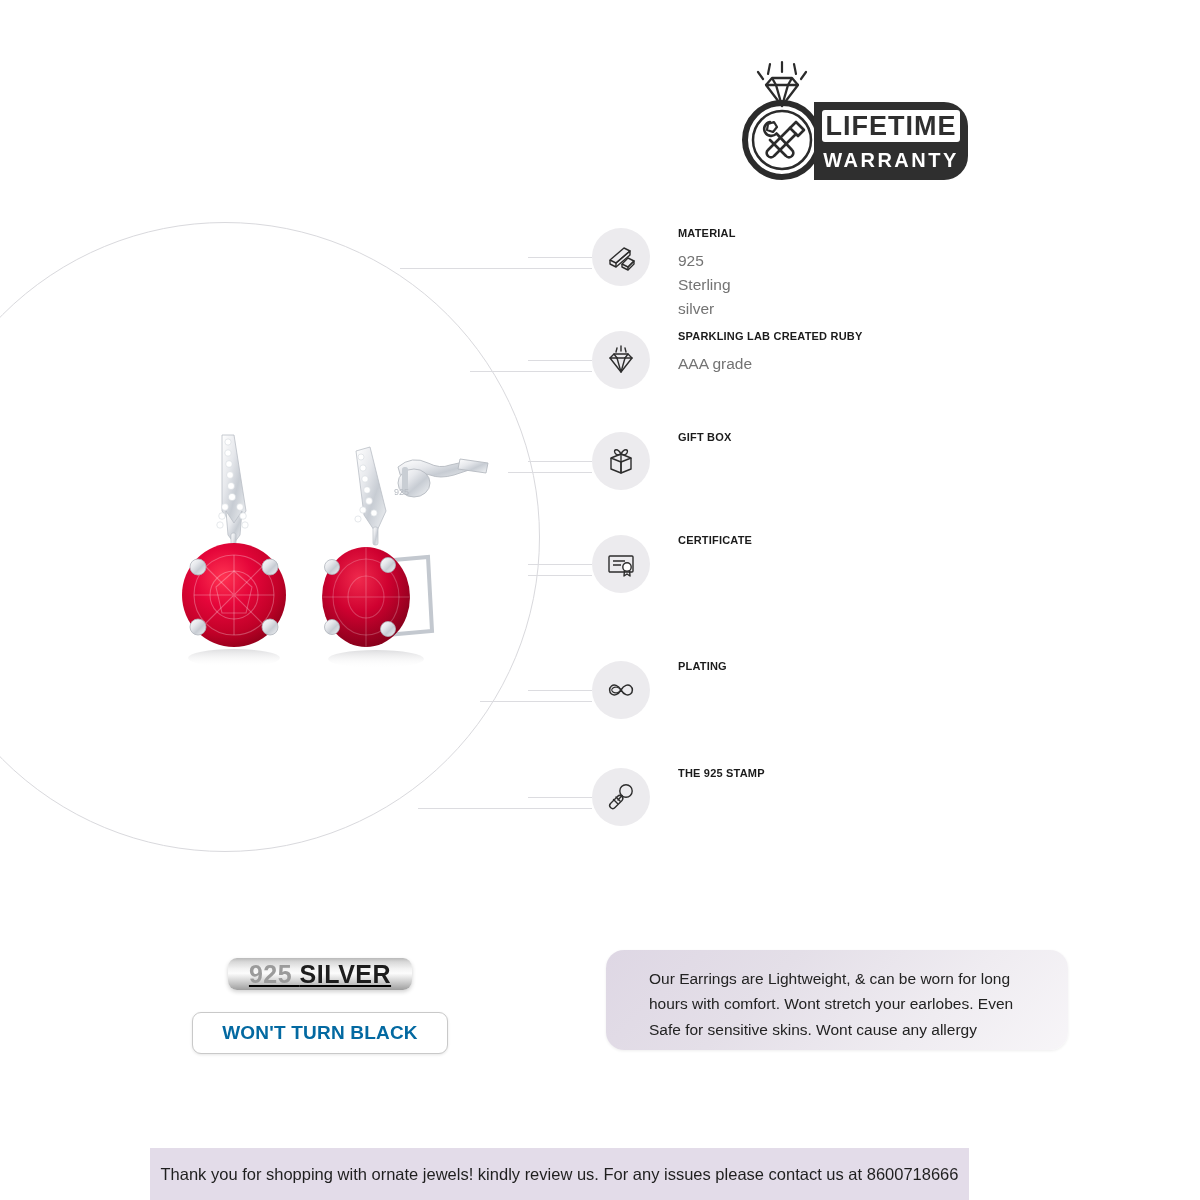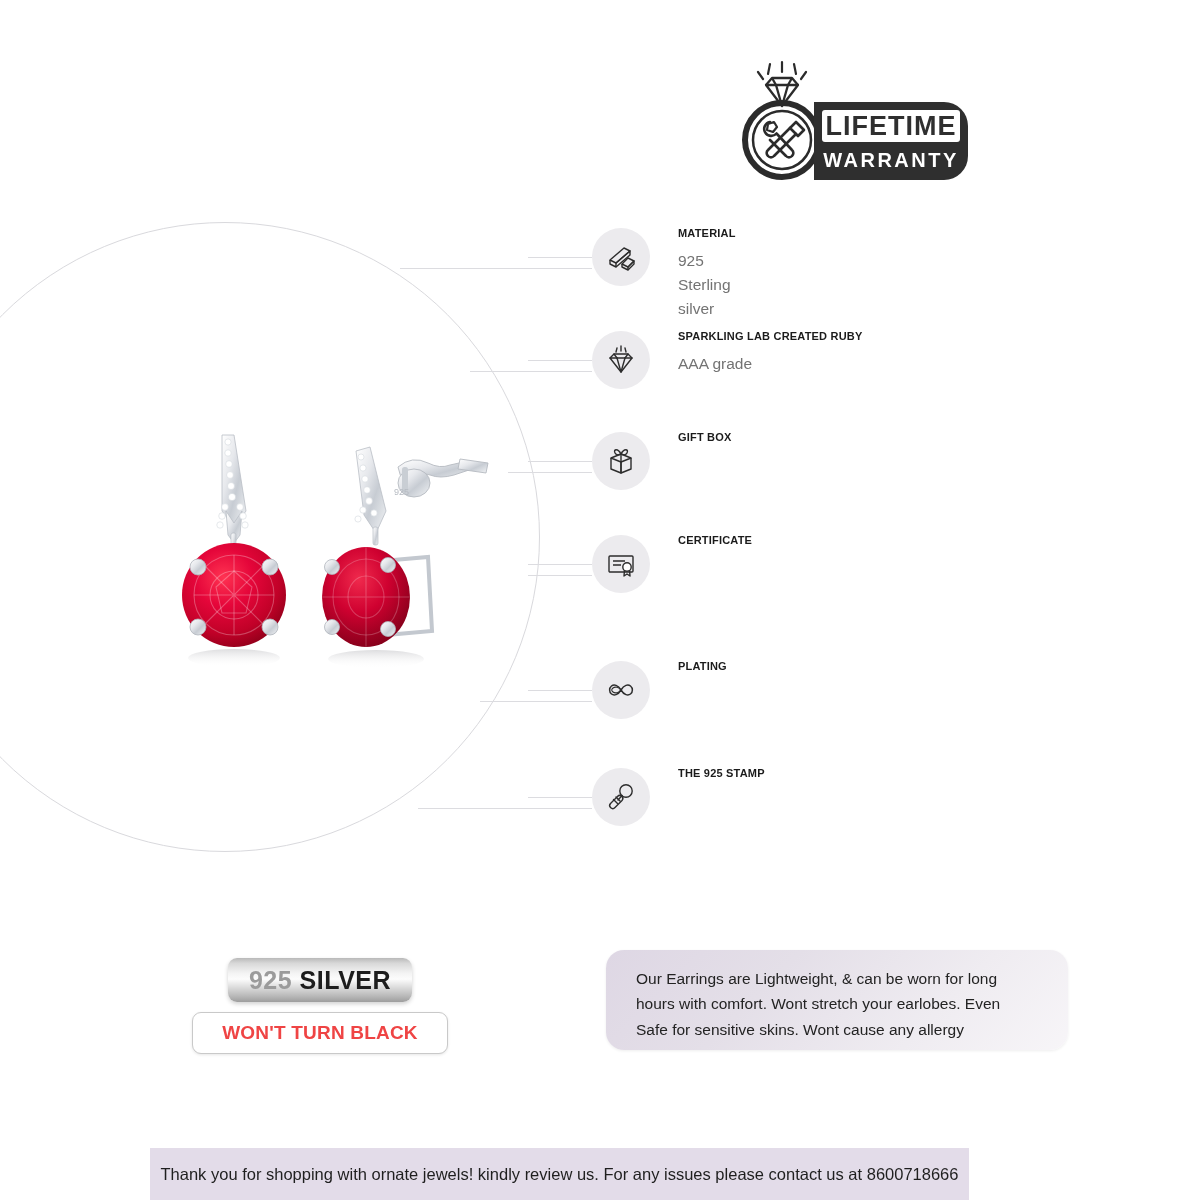--- a/index.html
+++ b/index.html
@@ -127,29 +127,30 @@
     height: 1px;
     background: #dcdce0;
   }
 
   
   .silver-badge {
     position: absolute;
     left: 228px;
     top: 958px;
     width: 184px;
-    height: 44px;
+    height: 32px;
     border-radius: 9px;
     background: linear-gradient(to bottom,
         #b9b9b9 0%, #d8d8d8 12%, #f3f3f3 34%,
         #fcfcfc 48%, #e4e4e4 62%, #bdbdbd 84%, #9e9e9e 100%);
     display: flex;
     align-items: center;
     justify-content: center;
     box-shadow: 0 2px 4px rgba(0,0,0,0.18);
+    text-decoration: underline;
   }
   .silver-badge-text {
     font-size: 25px;
     font-weight: bold;
     letter-spacing: 0.5px;
     white-space: nowrap;
   }
   .silver-925 { color: #9b9b9b; }
   .silver-word { color: #1d1d1d; }
 
@@ -163,35 +164,35 @@
     background: #ffffff;
     border: 1px solid #c9c9c9;
     display: flex;
     align-items: center;
     justify-content: center;
     box-shadow: 0 1px 3px rgba(0,0,0,0.10);
   }
   .wontturn-text {
     font-size: 19px;
     font-weight: bold;
-    color: #ef4444;
+    color: #0369a1;
     letter-spacing: 0.2px;
     white-space: nowrap;
   }
 
   
   .comfort-box {
     position: absolute;
     left: 606px;
     top: 950px;
     width: 462px;
     height: 100px;
     border-radius: 18px 18px 18px 18px;
     background: linear-gradient(135deg, #ded7e4 0%, #e4dfe8 35%, #efecf1 70%, #f7f5f8 100%);
-    padding: 16px 22px 14px 30px;
+    padding: 16px 22px 14px 43px;
     box-shadow: 0 1px 3px rgba(0,0,0,0.07);
   }
   .comfort-text {
     font-size: 15.5px;
     color: #232323;
     line-height: 1.63;
     white-space: pre-line;
   }
 
   

